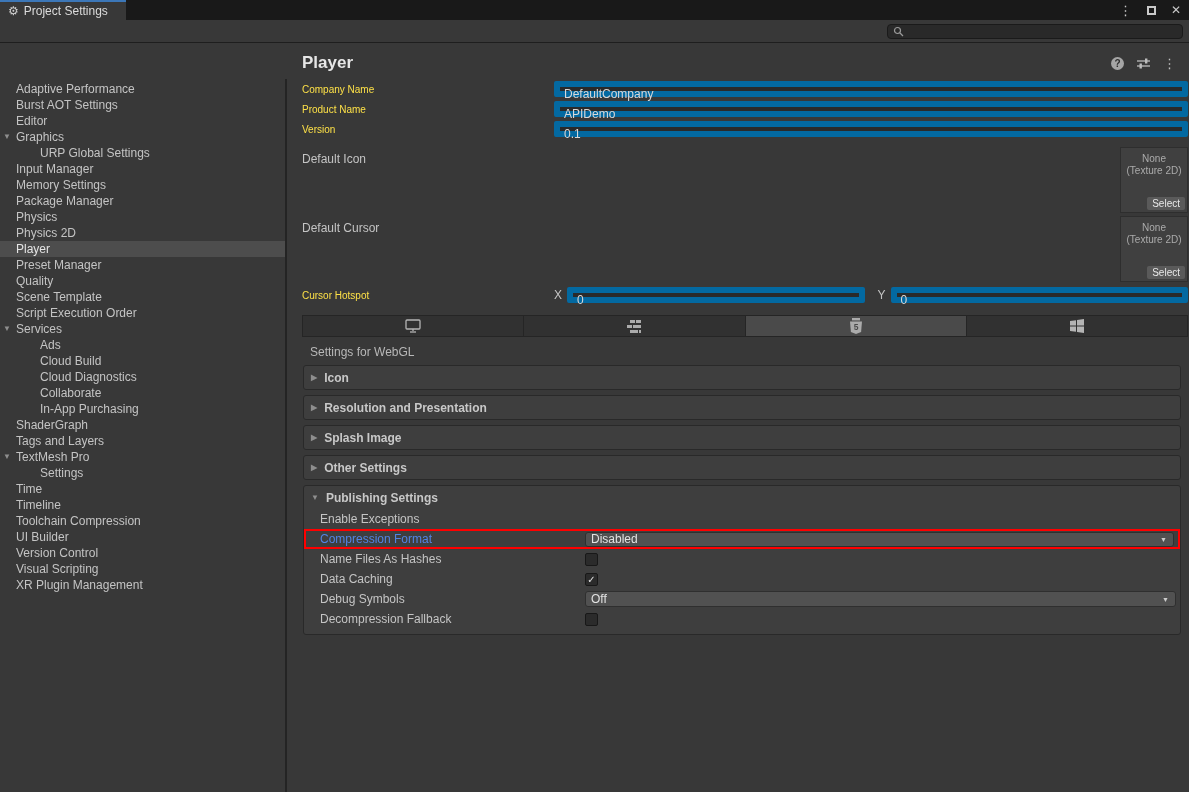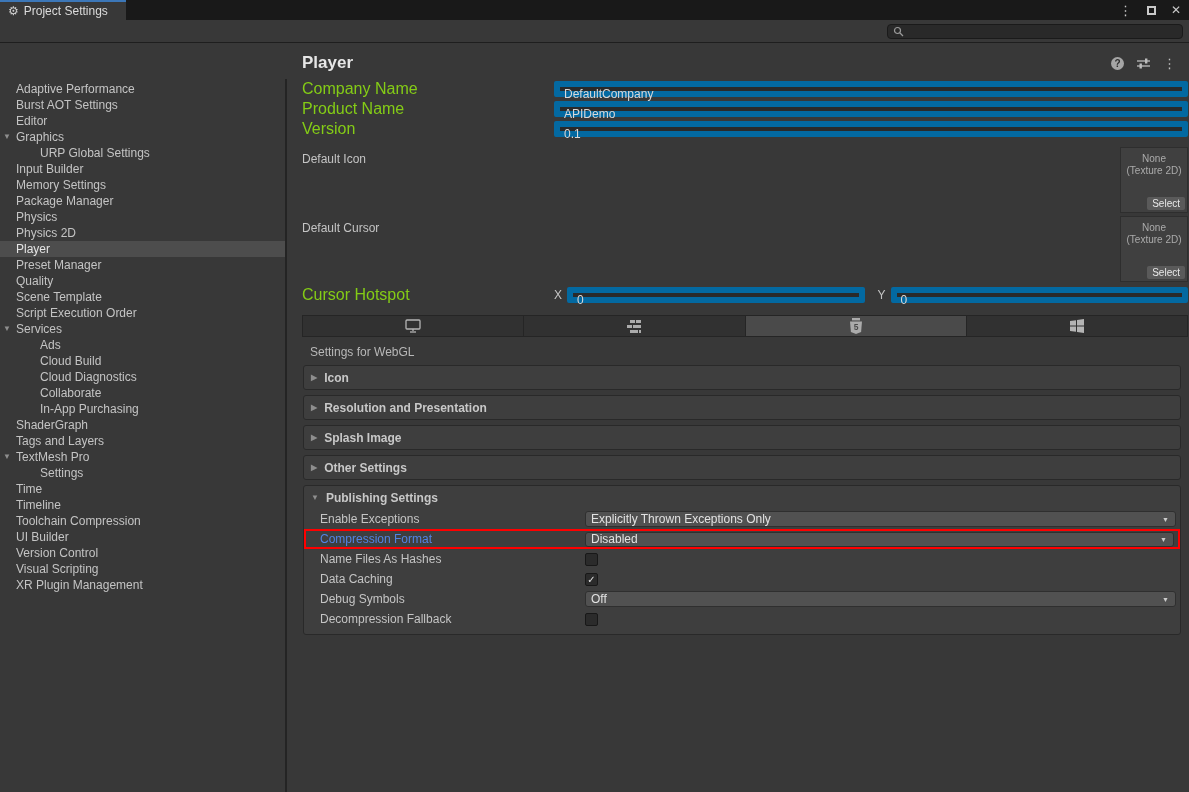--- a/index.html
+++ b/index.html
@@ -33,21 +33,21 @@
   
   .main { position:absolute; left:289px; top:43px; right:0; bottom:0; background:#383838; }
   .main-header { height:36px; display:flex; align-items:center; padding:4px 13px 0 13px; }
   .page-title { font-size:17px; font-weight:bold; color:#E6E6E6; flex:1; }
   .header-icons { display:flex; align-items:center; gap:13px; }
   .help-circle { width:13px; height:13px; border-radius:50%; background:#A6A6A6; color:#2E2E2E;
                  font-size:10px; font-weight:bold; display:flex; align-items:center; justify-content:center; }
   .hdr-kebab { color:#C0C0C0; font-size:13px; }
 
   .frow { display:flex; align-items:center; height:20px; padding:0 1px 0 13px; }
-  .flabel { width:252px; flex:none; font-size:16px; color:#84cc16; }
+  .flabel { width:252px; flex:none; font-size:10px; color:#fde047; }
   .tinput { flex:1; height:16px; background:#2A2A2A; border:6px solid #0369a1; border-radius:2px;
             color:#D8D8D8; font-size:12px; line-height:14px; padding:0 4px; }
 
   .slot-row { display:flex; height:69px; padding:0 1px 0 13px; }
   .slot-label { font-size:12px; color:#C4C4C4; padding-top:5px; }
   .spacer { flex:1; }
   .slot { width:68px; height:66px; background:#404040; border:1px solid #2E2E2E; position:relative;
           text-align:center; font-size:10px; color:#ABABAB; padding-top:5px; line-height:12px; }
   .select-btn { position:absolute; right:2px; bottom:2px; background:#5A5A5A; color:#E9E9E9;
                 font-size:10px; line-height:13px; padding:0 5px; border-radius:2px; }
@@ -107,21 +107,21 @@
       </svg>
     </div>
   </div>
 
   <div class="sidebar">
     <div class="si"><span>Adaptive Performance</span></div>
     <div class="si"><span>Burst AOT Settings</span></div>
     <div class="si"><span>Editor</span></div>
     <div class="si"><span class="fold">▼</span><span>Graphics</span></div>
     <div class="si indent"><span>URP Global Settings</span></div>
-    <div class="si"><span>Input Builder</span></div>
+    <div class="si"><span>Input Manager</span></div>
     <div class="si"><span>Memory Settings</span></div>
     <div class="si"><span>Package Manager</span></div>
     <div class="si"><span>Physics</span></div>
     <div class="si"><span>Physics 2D</span></div>
     <div class="si selected"><span>Player</span></div>
     <div class="si"><span>Preset Manager</span></div>
     <div class="si"><span>Quality</span></div>
     <div class="si"><span>Scene Template</span></div>
     <div class="si"><span>Script Execution Order</span></div>
     <div class="si"><span class="fold">▼</span><span>Services</span></div>
@@ -265,26 +265,20 @@
 
     <div class="section">
       <div class="sec-head">
         <span class="sec-fold">▼</span>
         <span>Publishing Settings</span>
       </div>
       <div class="sec-body">
 
         <div class="prow">
           <span class="plabel">Enable Exceptions</span>
-          <div class="pcontrol">
-            <div class="dropdown">
-              <span>Explicitly Thrown Exceptions Only</span>
-              <span class="dd-arrow">▼</span>
-            </div>
-          </div>
         </div>
 
         <div class="prow highlight">
           <span class="plabel">Compression Format</span>
           <div class="pcontrol">
             <div class="dropdown">
               <span>Disabled</span>
               <span class="dd-arrow">▼</span>
             </div>
           </div>

